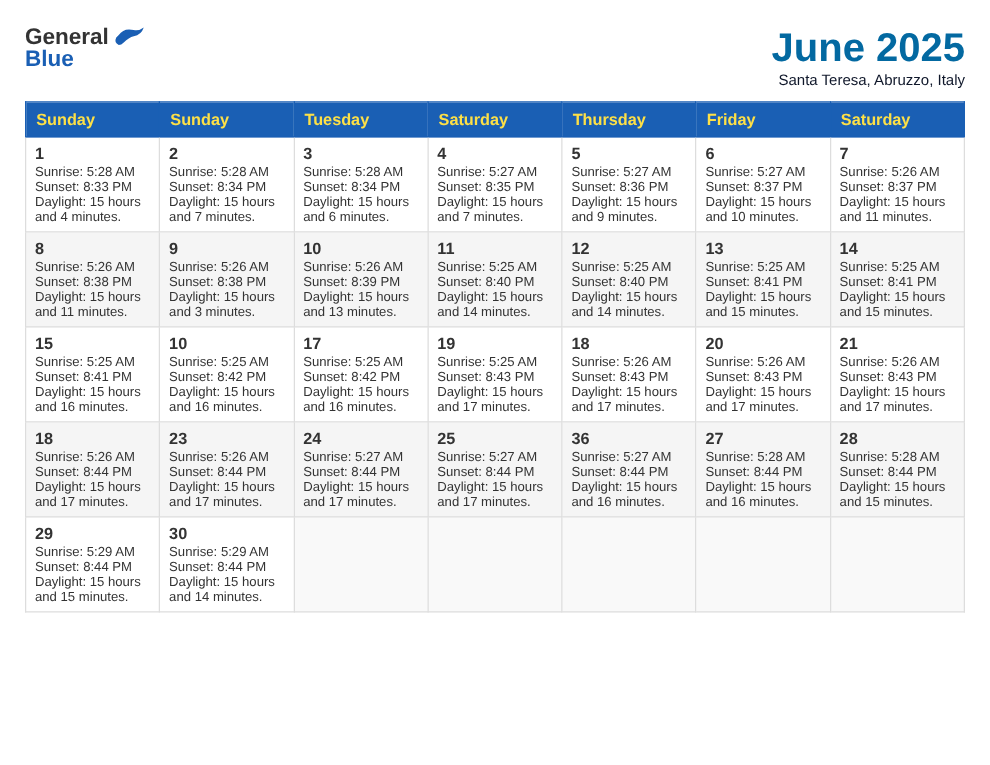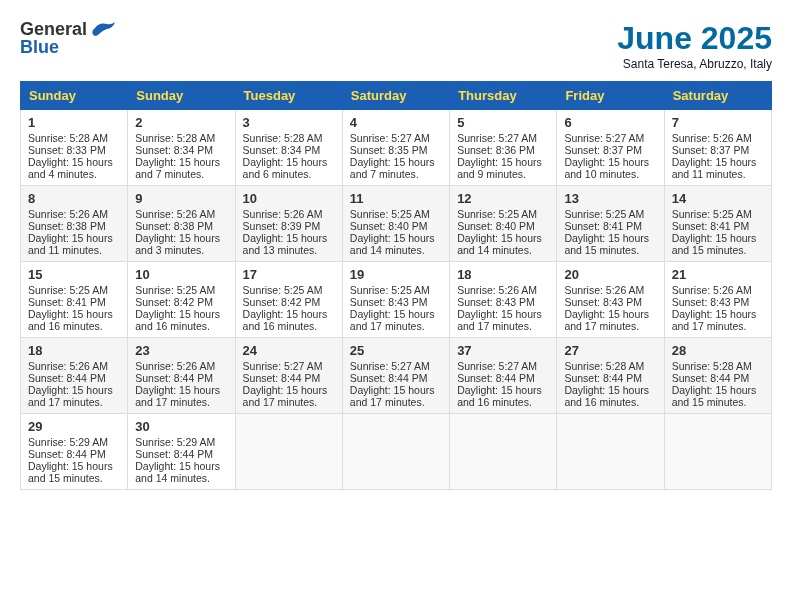--- a/index.html
+++ b/index.html
@@ -279,21 +279,21 @@
           <div>and 17 minutes.</div>
         </td>
         <td>
           <span class="day-num">25</span>
           <div>Sunrise: 5:27 AM</div>
           <div>Sunset: 8:44 PM</div>
           <div>Daylight: 15 hours</div>
           <div>and 17 minutes.</div>
         </td>
         <td>
-          <span class="day-num">37</span>
+          <span class="day-num">36</span>
           <div>Sunrise: 5:27 AM</div>
           <div>Sunset: 8:44 PM</div>
           <div>Daylight: 15 hours</div>
           <div>and 16 minutes.</div>
         </td>
         <td>
           <span class="day-num">27</span>
           <div>Sunrise: 5:28 AM</div>
           <div>Sunset: 8:44 PM</div>
           <div>Daylight: 15 hours</div>

